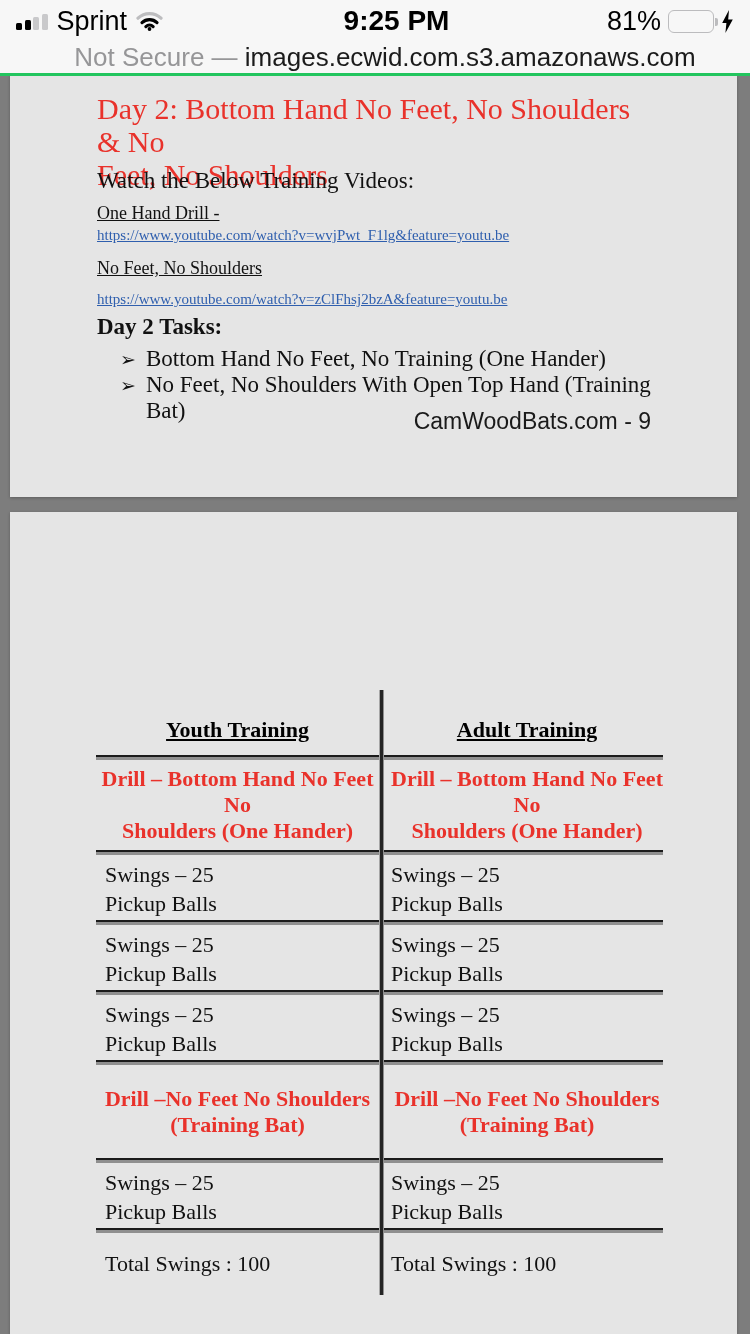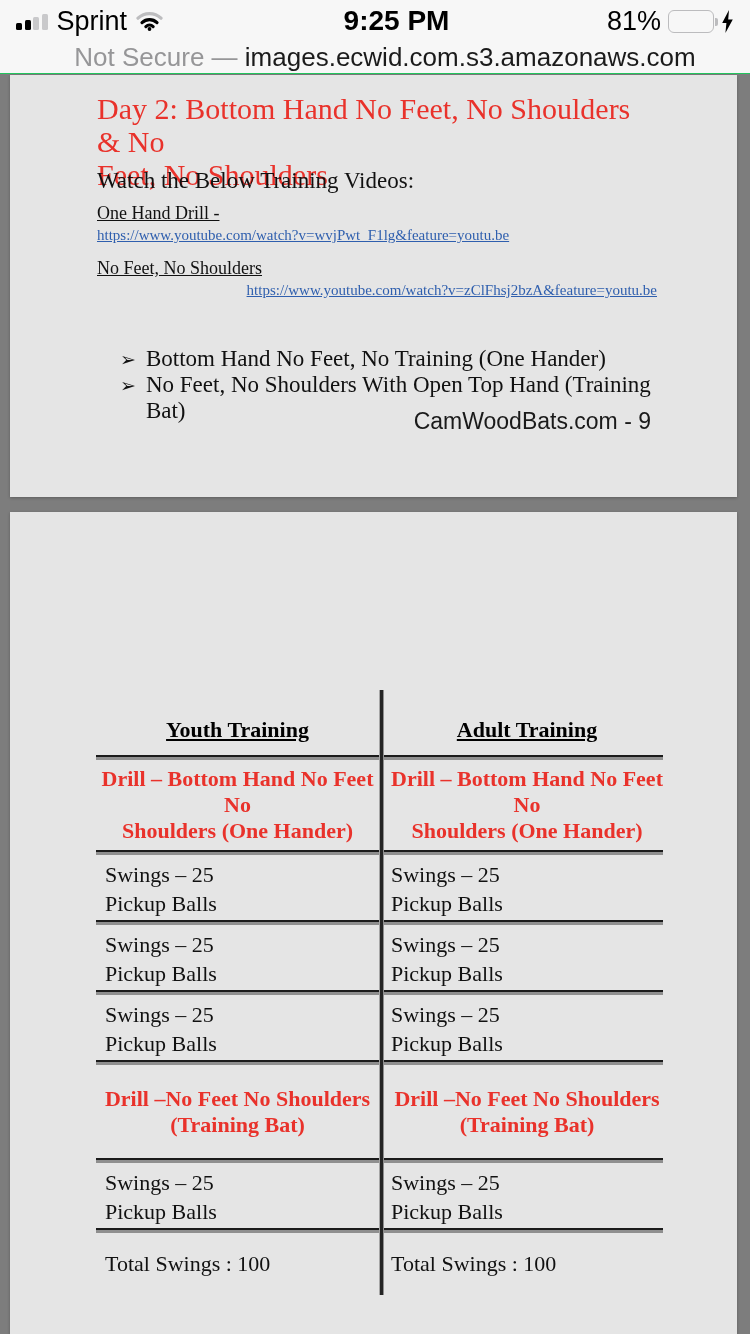--- a/index.html
+++ b/index.html
@@ -5,21 +5,21 @@
   html,body{margin:0;padding:0;}
   body{
     width:750px;height:1334px;position:relative;overflow:hidden;
     background:#7d7d7d;
     font-family:"Liberation Serif", serif;
     -webkit-font-smoothing:antialiased;
   }
   
   .browser-chrome{
     position:absolute;top:0;left:0;width:750px;height:73px;
-    background:#f7f7f7;border-bottom:1px solid #22c55e;
+    background:#f7f7f7;border-bottom:3px solid #22c55e;
     font-family:"Liberation Sans", sans-serif;z-index:10;
   }
   .status-row{
     position:absolute;top:0;left:0;right:0;height:42px;
     display:flex;align-items:center;padding:0 16px;box-sizing:border-box;
   }
   .status-left{display:flex;align-items:center;gap:9px;}
   .signal-bars{display:flex;align-items:flex-end;gap:2.5px;height:17px;}
   .signal-bars i{display:block;width:6px;border-radius:1.5px;background:#c9c9cb;}
   .signal-bars i.on{background:#000;}
@@ -47,21 +47,21 @@
     box-shadow:0 1px 3px rgba(0,0,0,.25);
   }
   .page1{top:75px;height:422px;}
   .page2{top:512px;height:830px;}
   
   .p1-block{position:absolute;left:87px;right:80px;}
   .doc-heading{top:17px;color:#e9322b;font-size:30px;line-height:33px;}
   .doc-intro{top:93px;font-size:23px;color:#111;}
   .vid-label{font-size:18px;color:#111;text-decoration:underline;}
   .vid-link{font-size:15px;color:#2f5fae;text-decoration:underline;display:block;}
-  .v1l{top:128px;} .v1u{top:152px;} .v2l{top:183px;} .v2u{top:207px;text-align:right;}
+  .v1l{top:128px;} .v1u{top:152px;} .v2l{top:183px;} .v2u{top:216px;}
   .tasks-heading{top:239px;font-size:23px;font-weight:700;color:#111;}
   .tasks-list{top:271px;left:110px;font-size:23px;color:#111;}
   .task-item{display:flex;gap:10px;line-height:26px;}
   .task-bullet{font-family:"DejaVu Sans", sans-serif;font-size:19px;line-height:26px;}
   .doc-footer{
     position:absolute;top:333px;right:86px;
     font-family:"Liberation Sans", sans-serif;font-size:23px;color:#1a1a1a;
   }
   
   .ttable{position:absolute;left:86px;top:178px;width:567px;}
@@ -133,20 +133,21 @@
   <div class="p1-block v1l"><span class="vid-label">One Hand Drill -</span></div>
   <div class="p1-block v1u">
       <a class="vid-link" style="color: rgb(47, 95, 174);">https://www.youtube.com/watch?v=wvjPwt_F1lg&amp;feature=youtu.be</a>
     </div>
 
   <div class="p1-block v2l"><span class="vid-label">No Feet, No Shoulders</span></div>
   <div class="p1-block v2u">
       <a class="vid-link" style="color: rgb(47, 95, 174);">https://www.youtube.com/watch?v=zClFhsj2bzA&amp;feature=youtu.be</a>
     </div>
 
+  <div class="p1-block tasks-heading">Day 2 Tasks:</div>
 
   <div class="p1-block tasks-list">
     <div class="task-item">
       <span class="task-bullet">➢</span>
       <span>Bottom Hand No Feet, No Training (One Hander)</span>
     </div>
     <div class="task-item">
       <span class="task-bullet">➢</span>
       <span>No Feet, No Shoulders With Open Top Hand (Training Bat)</span>
     </div>

